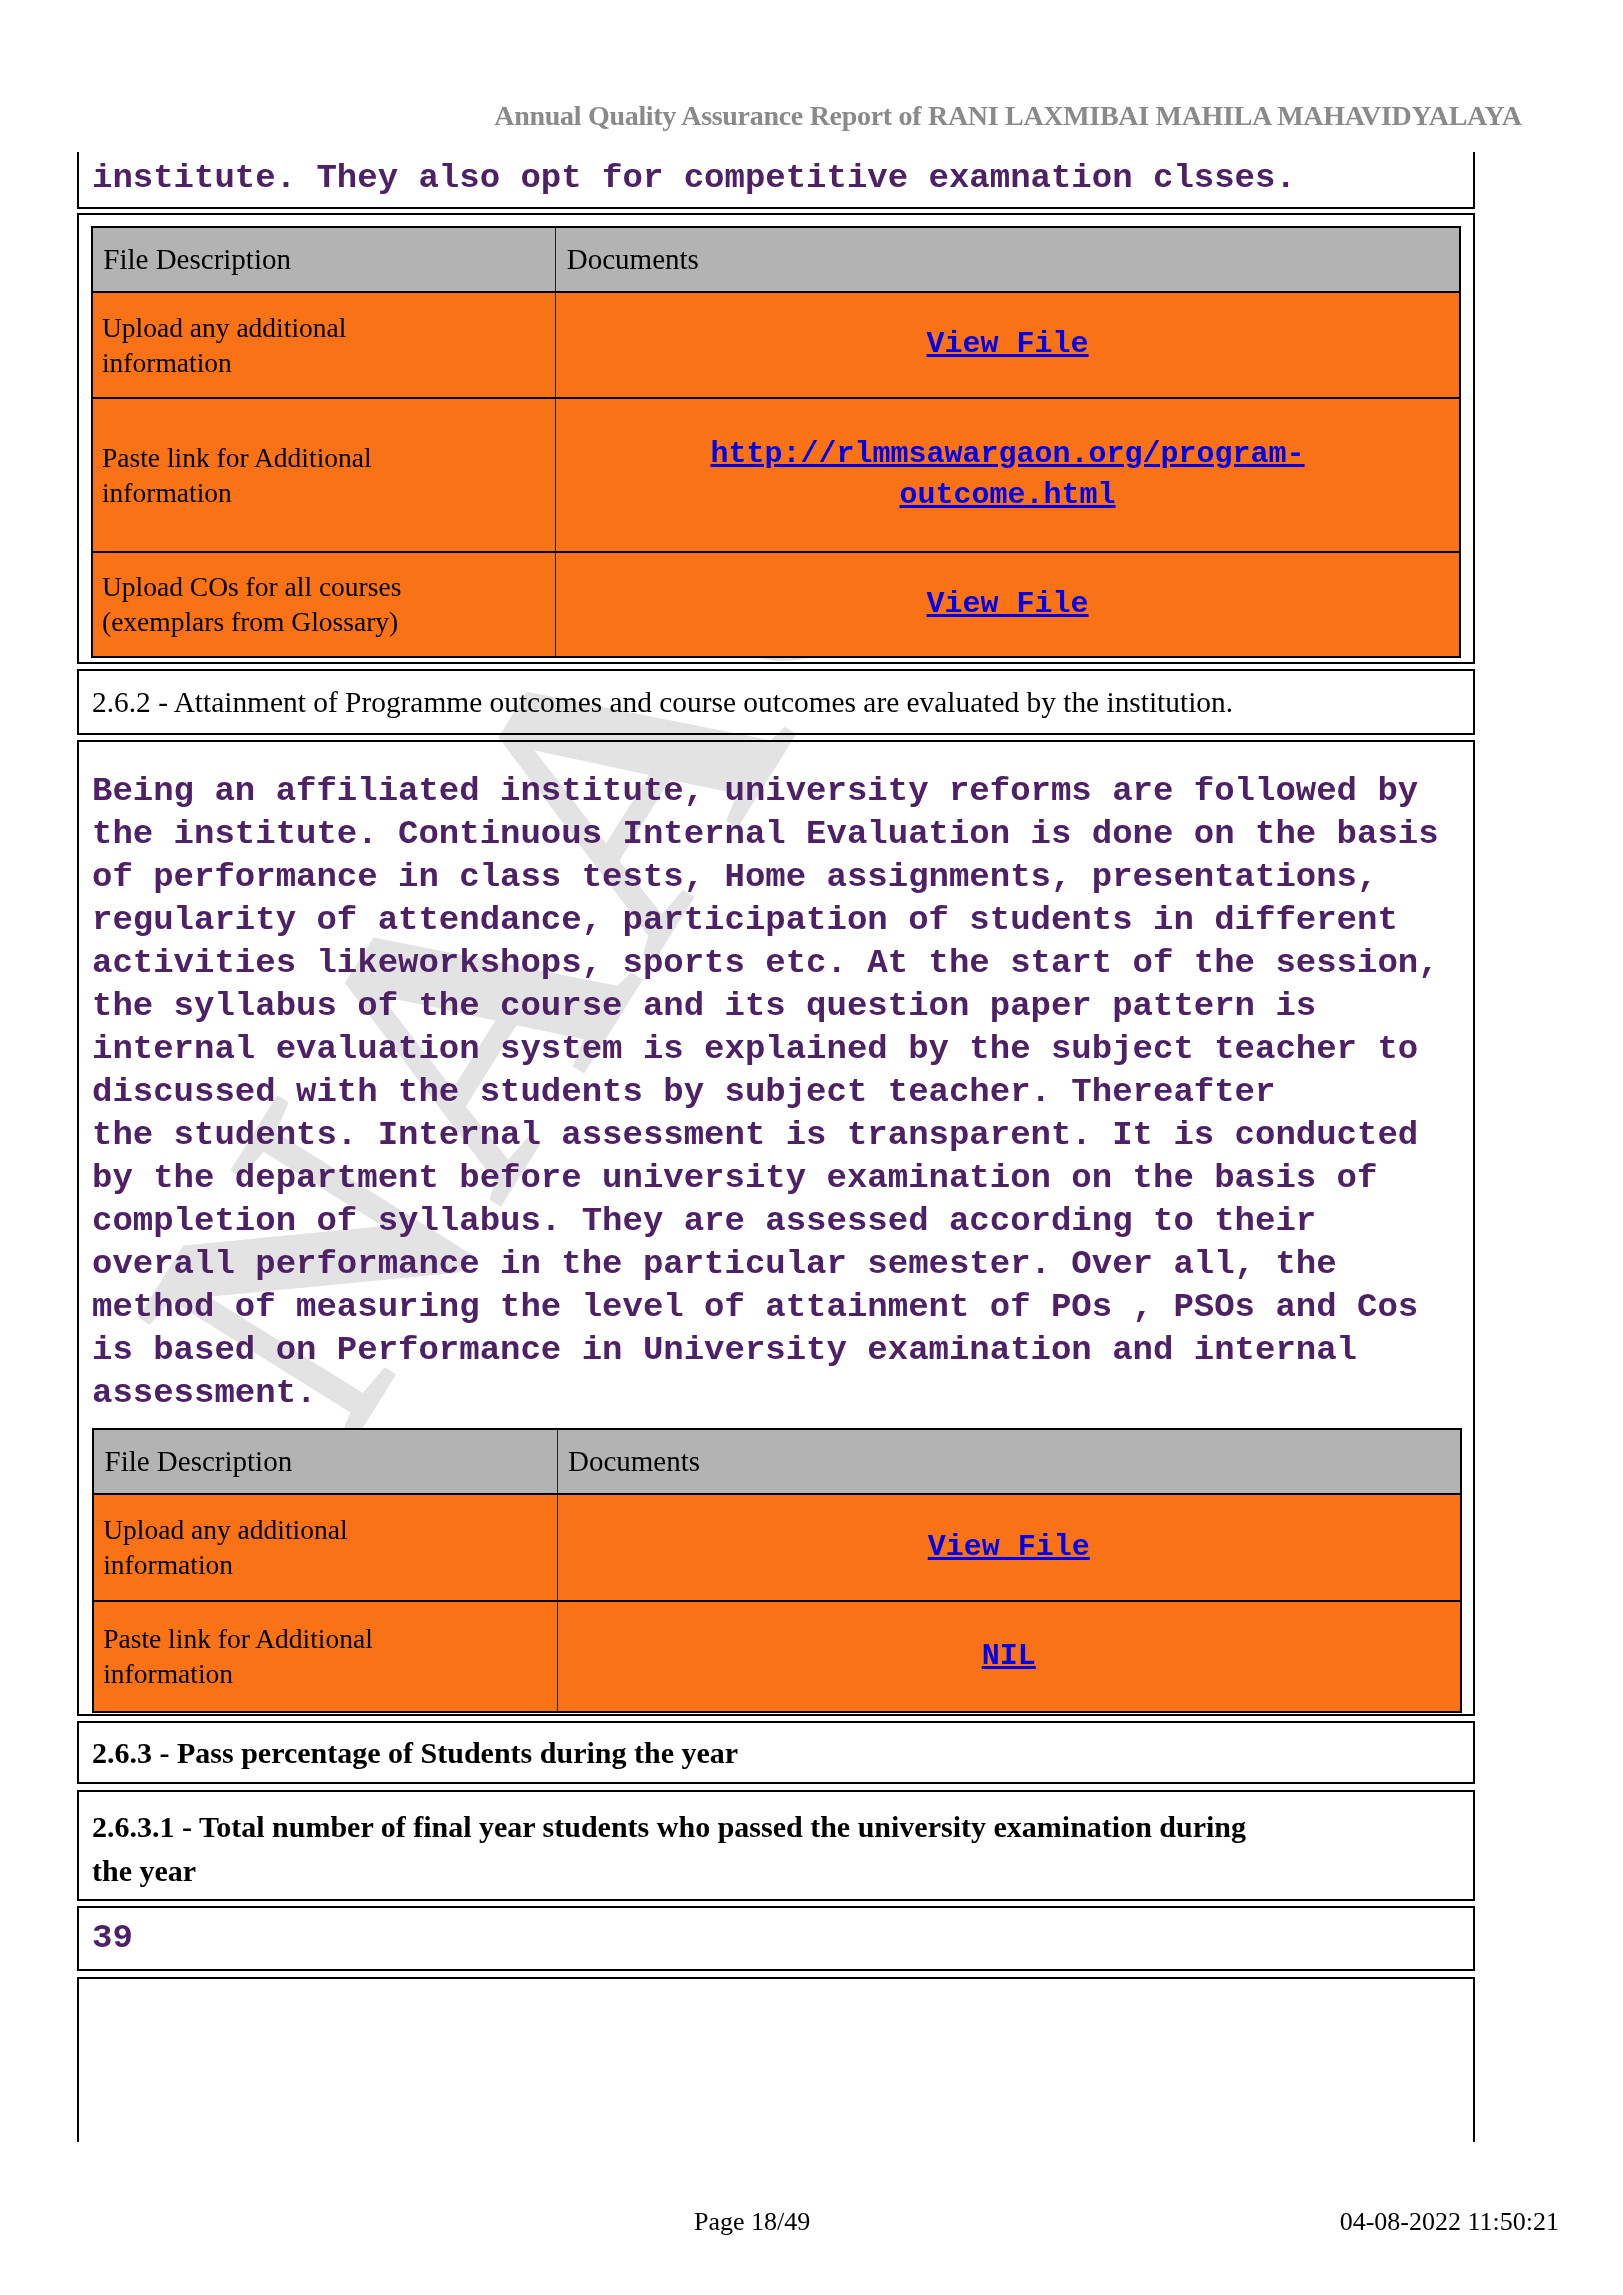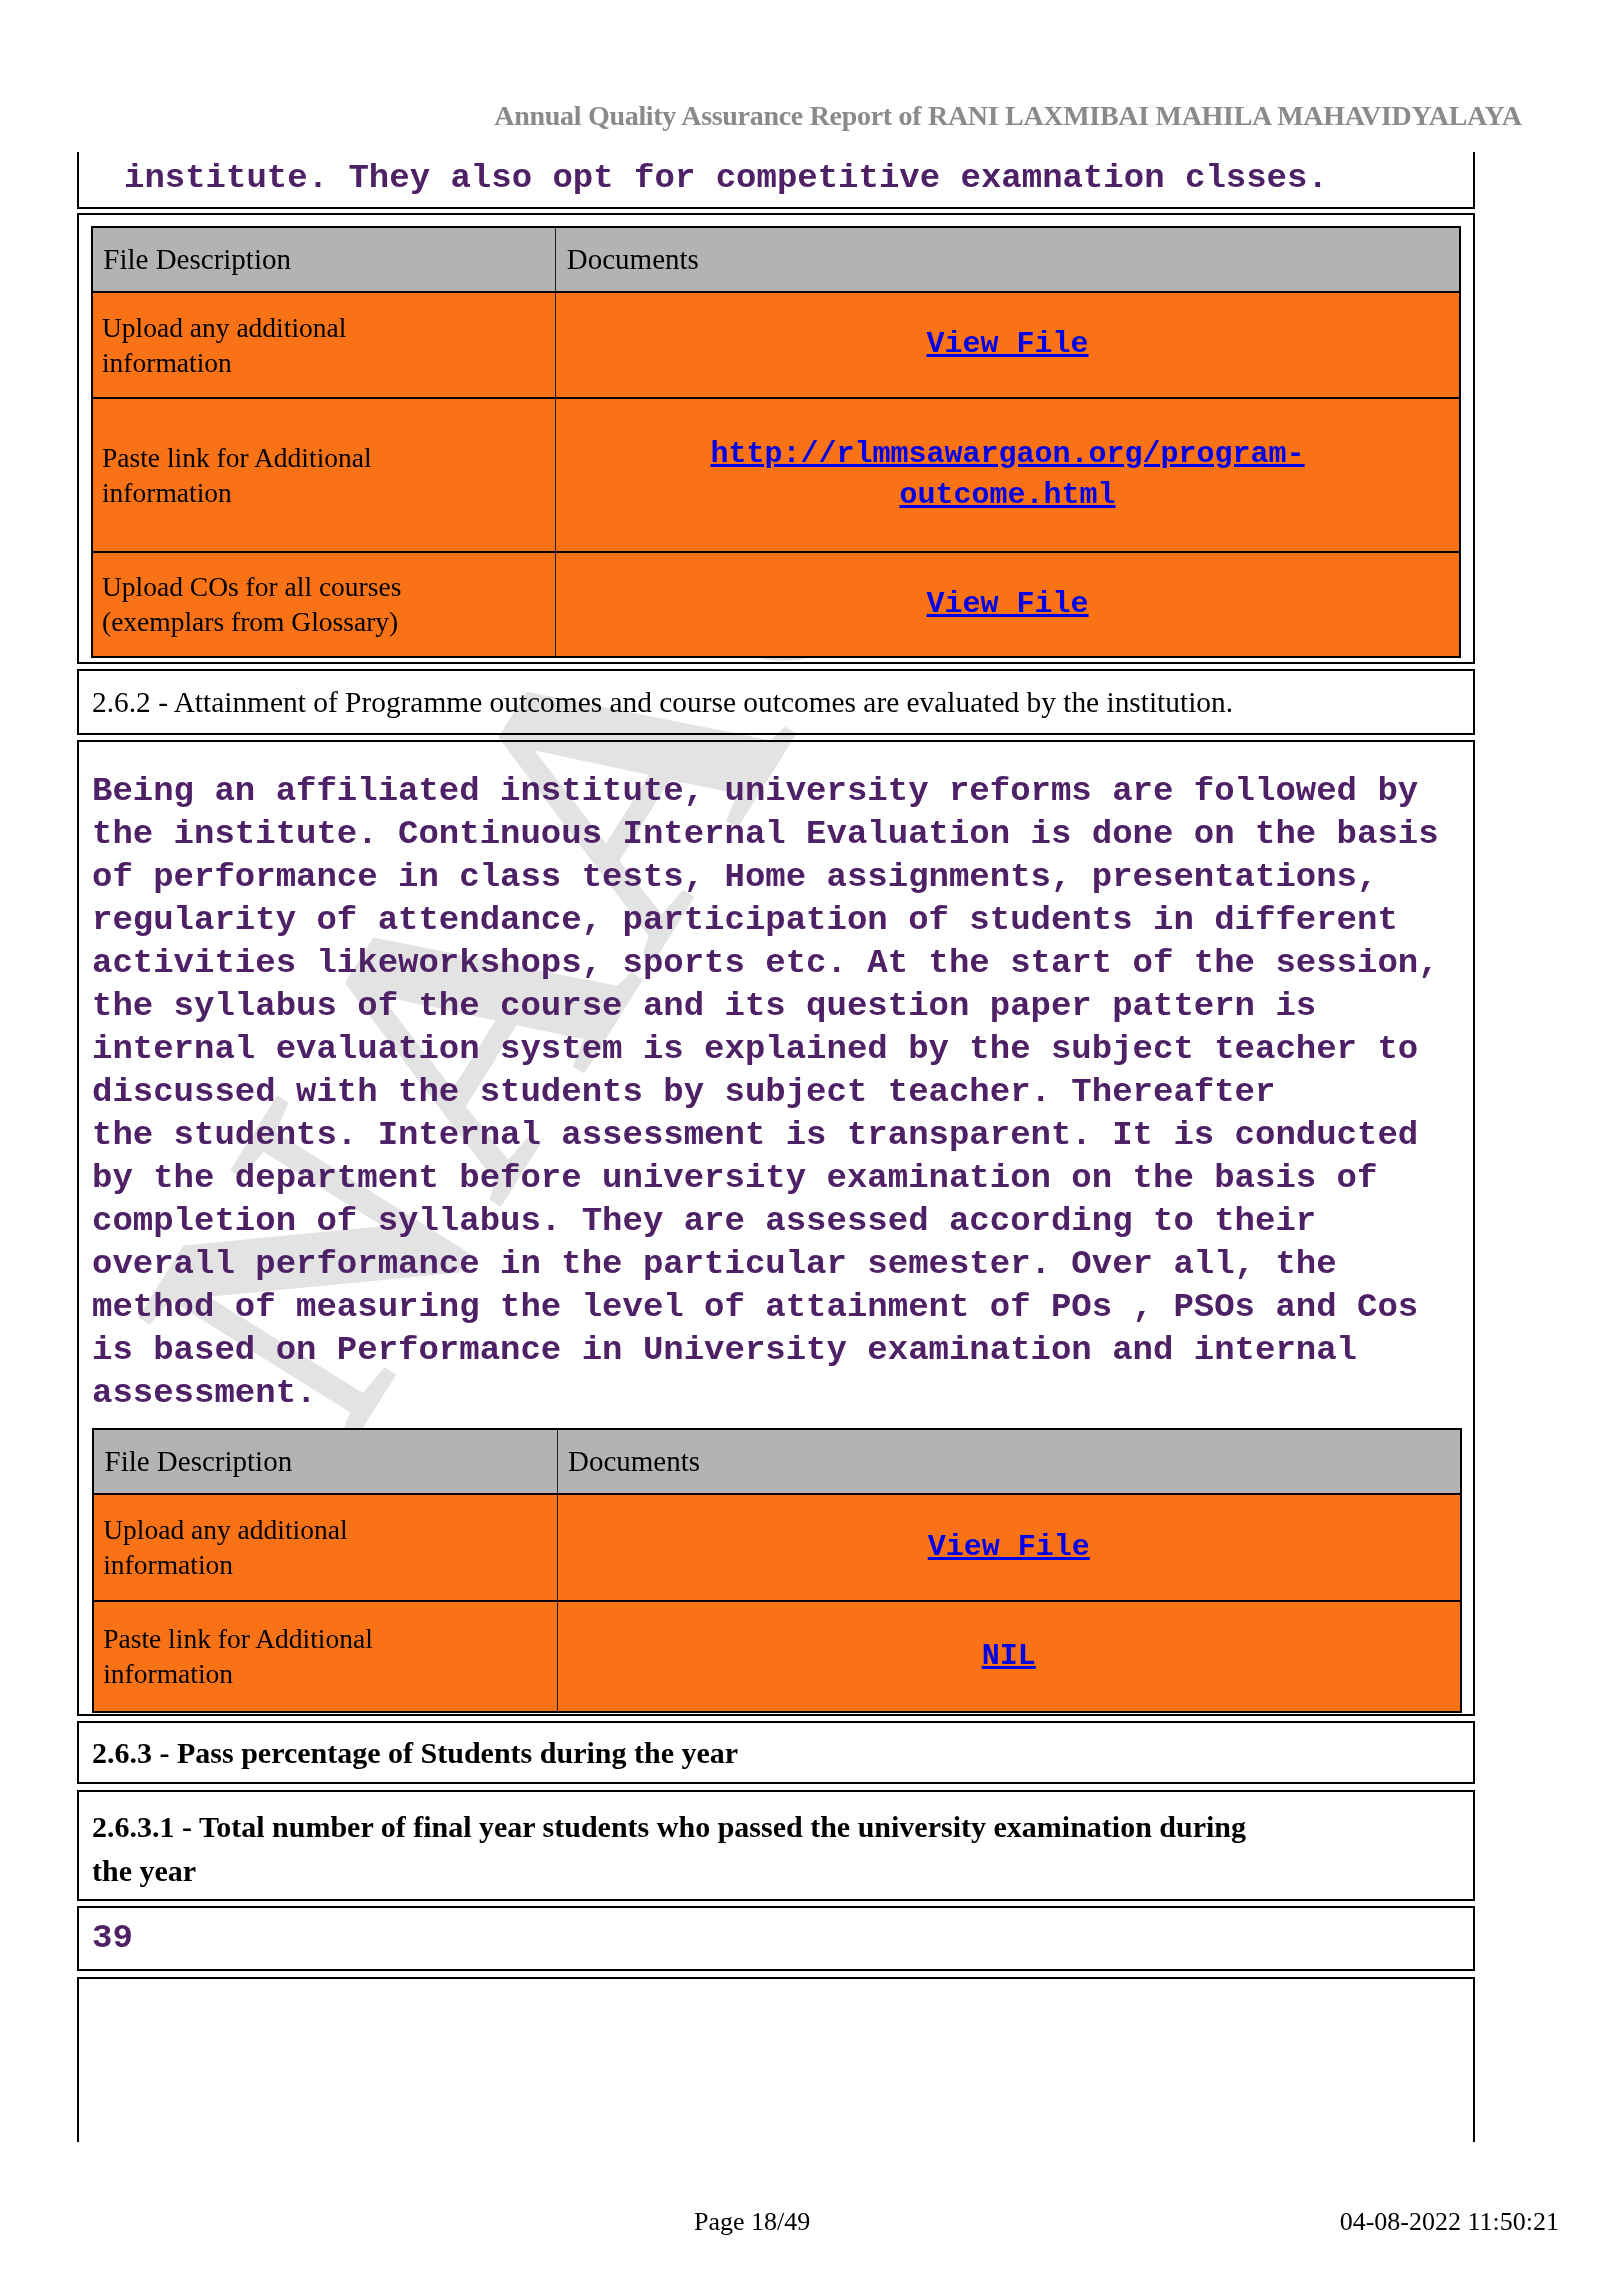--- a/index.html
+++ b/index.html
@@ -39,21 +39,21 @@
     border:2px solid #000;
     z-index:1;
     background:transparent;
   }
   .mono {
     font-family:"Liberation Mono", monospace;
     font-weight:bold;
     color:#4e2166;
   }
   .sec-intro { top:152px; height:57px; border-top:none; padding:6.5px 0 0 13px; }
-  .sec-intro .line { font-size:34px; white-space:pre;margin-left:32px; }
+  .sec-intro .line { font-size:34px; white-space:pre; }
 
   .sec-table1 { top:213px; height:451px; padding:10.5px 11.8px 0 11.8px; }
   .sec-h262 { top:669px; height:66px; display:flex; align-items:center; padding-left:13px; font-size:29.4px; }
   .sec-answer { top:740px; height:976px; padding:27.5px 0 0 13px; }
   .para .pline { font-size:34px; line-height:43px; white-space:pre; }
   .sec-answer .tbl-wrap { margin:13px 11.8px 0 0; }
 
   .sec-h263 { top:1721px; height:63px; display:flex; align-items:center; padding-left:13px; font-size:30px; font-weight:bold; }
   .sec-h2631 { top:1790px; height:111px; padding:13px 39px 0 13px; font-size:30px; font-weight:bold; line-height:44px; white-space:pre-line; }
   .sec-value { top:1906px; height:65px; padding:10.5px 0 0 13px; font-size:34px; }

